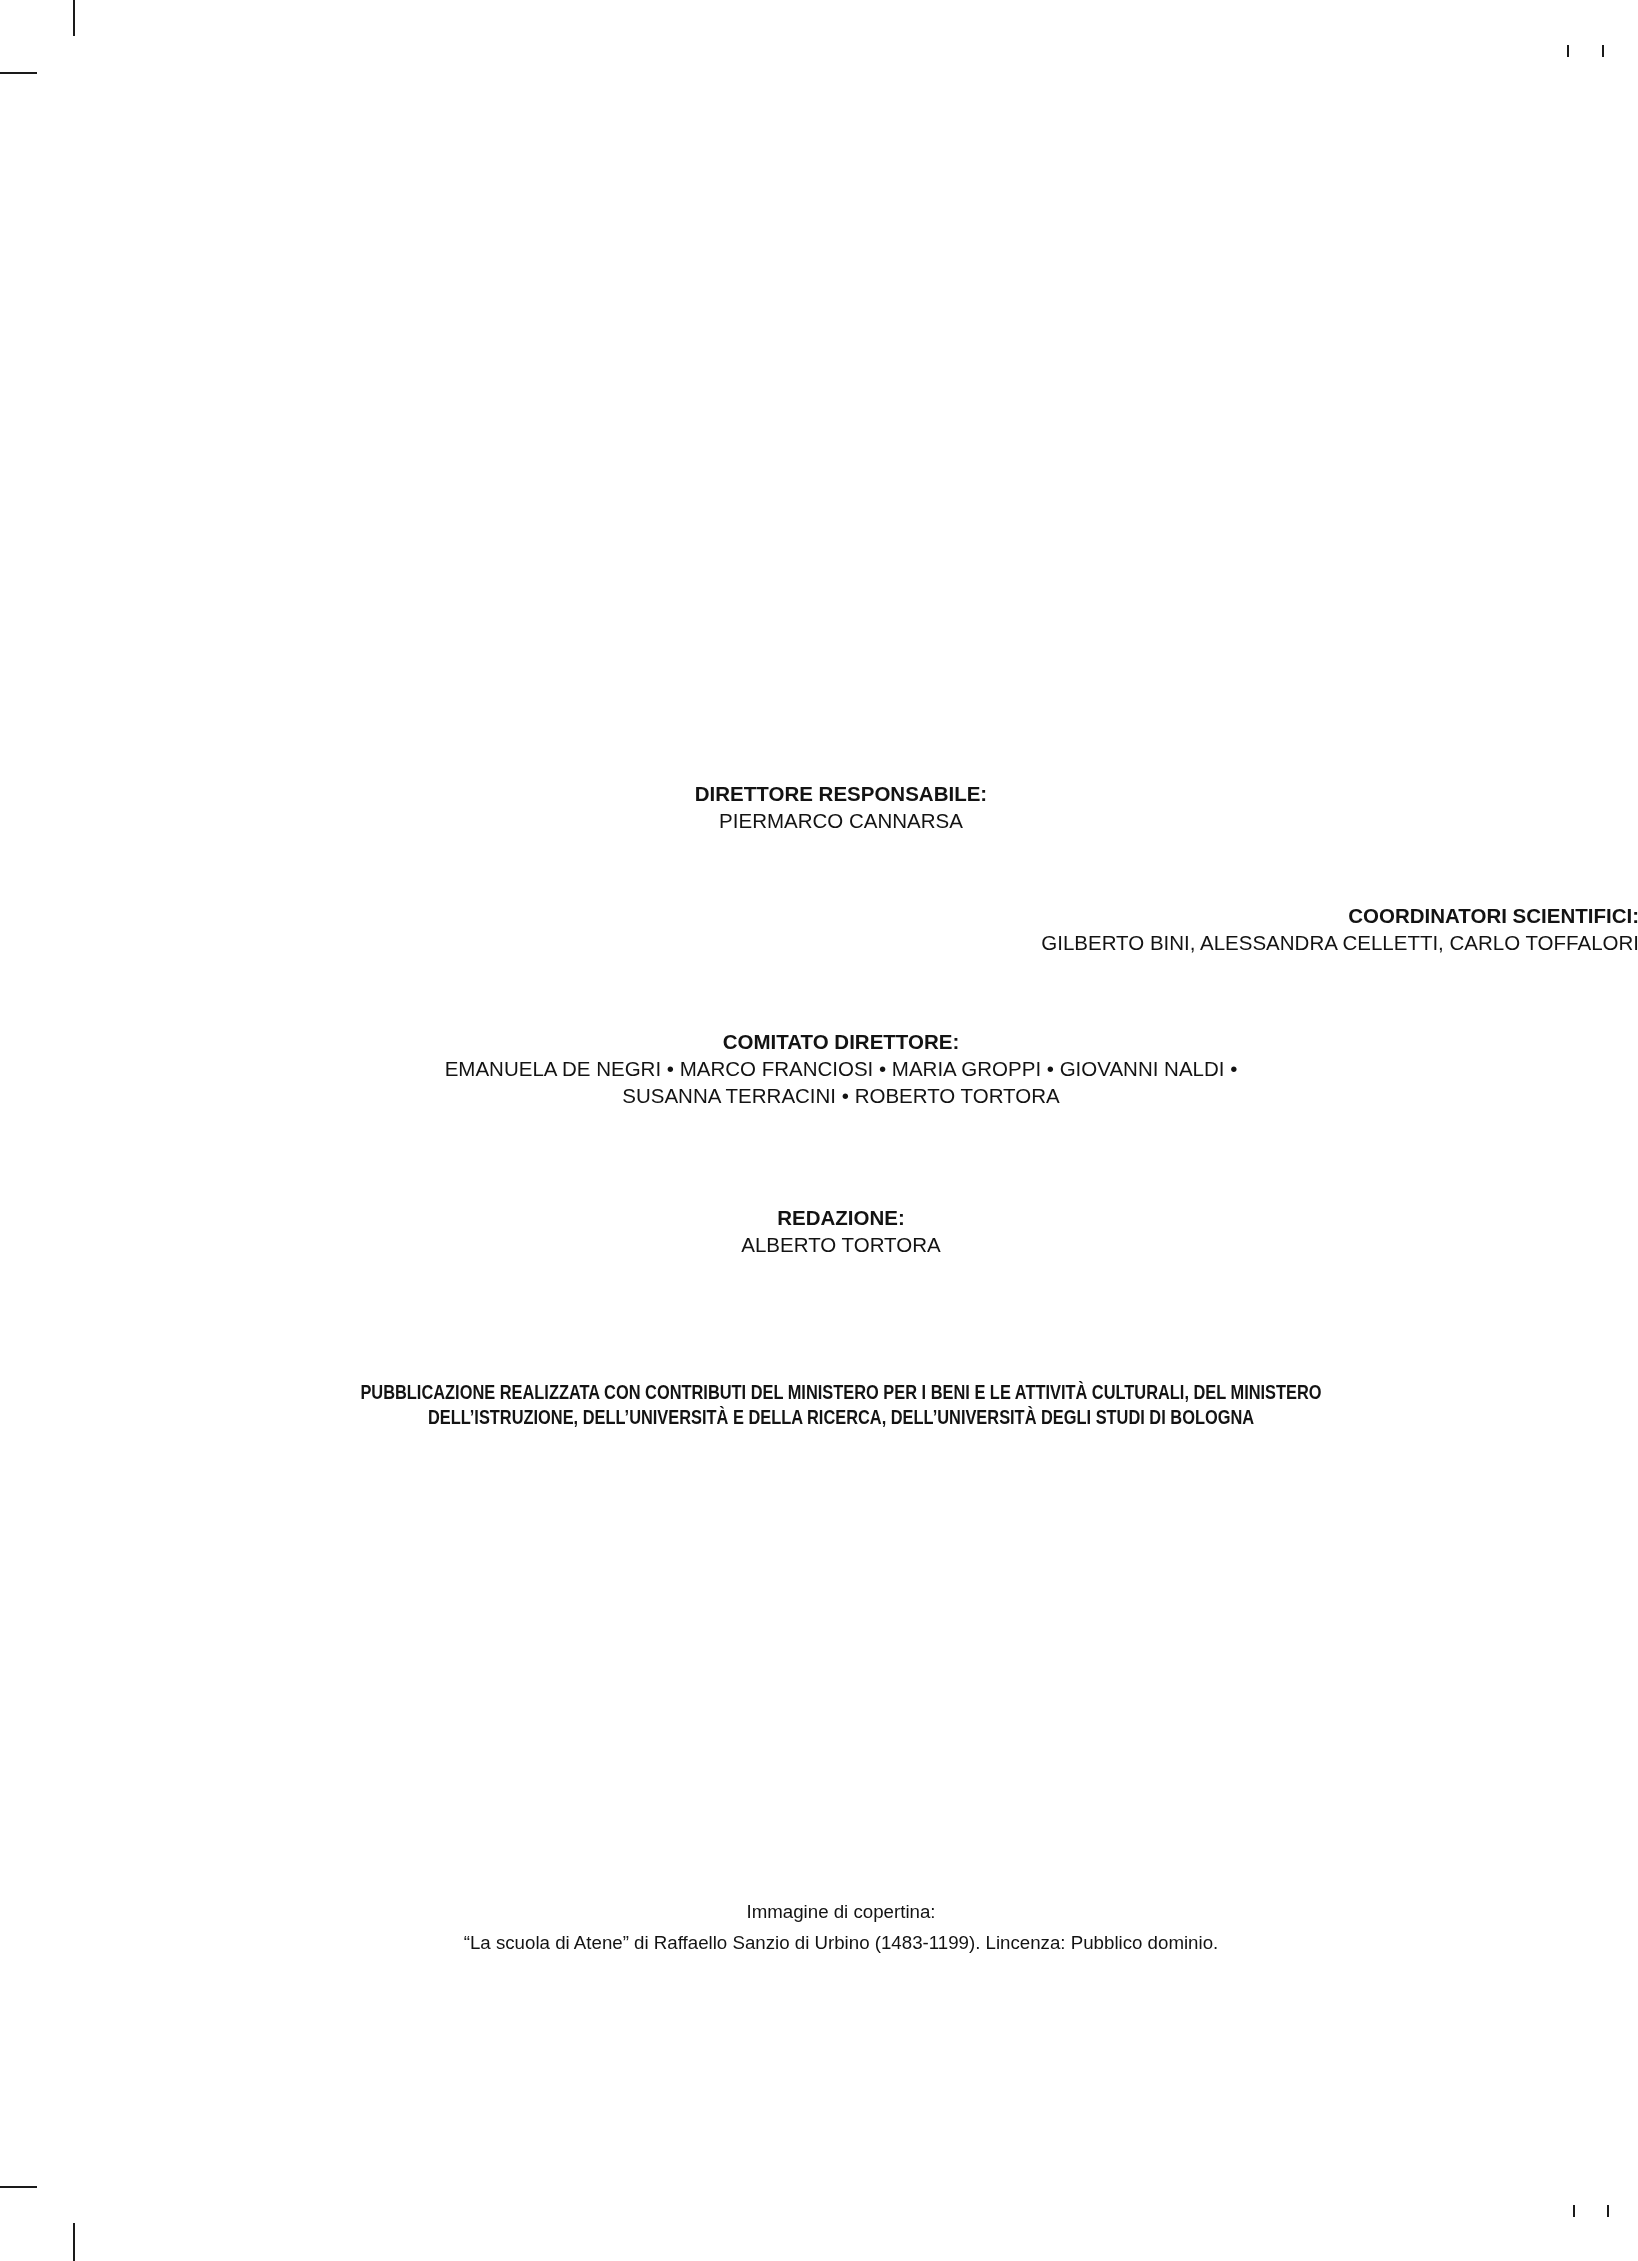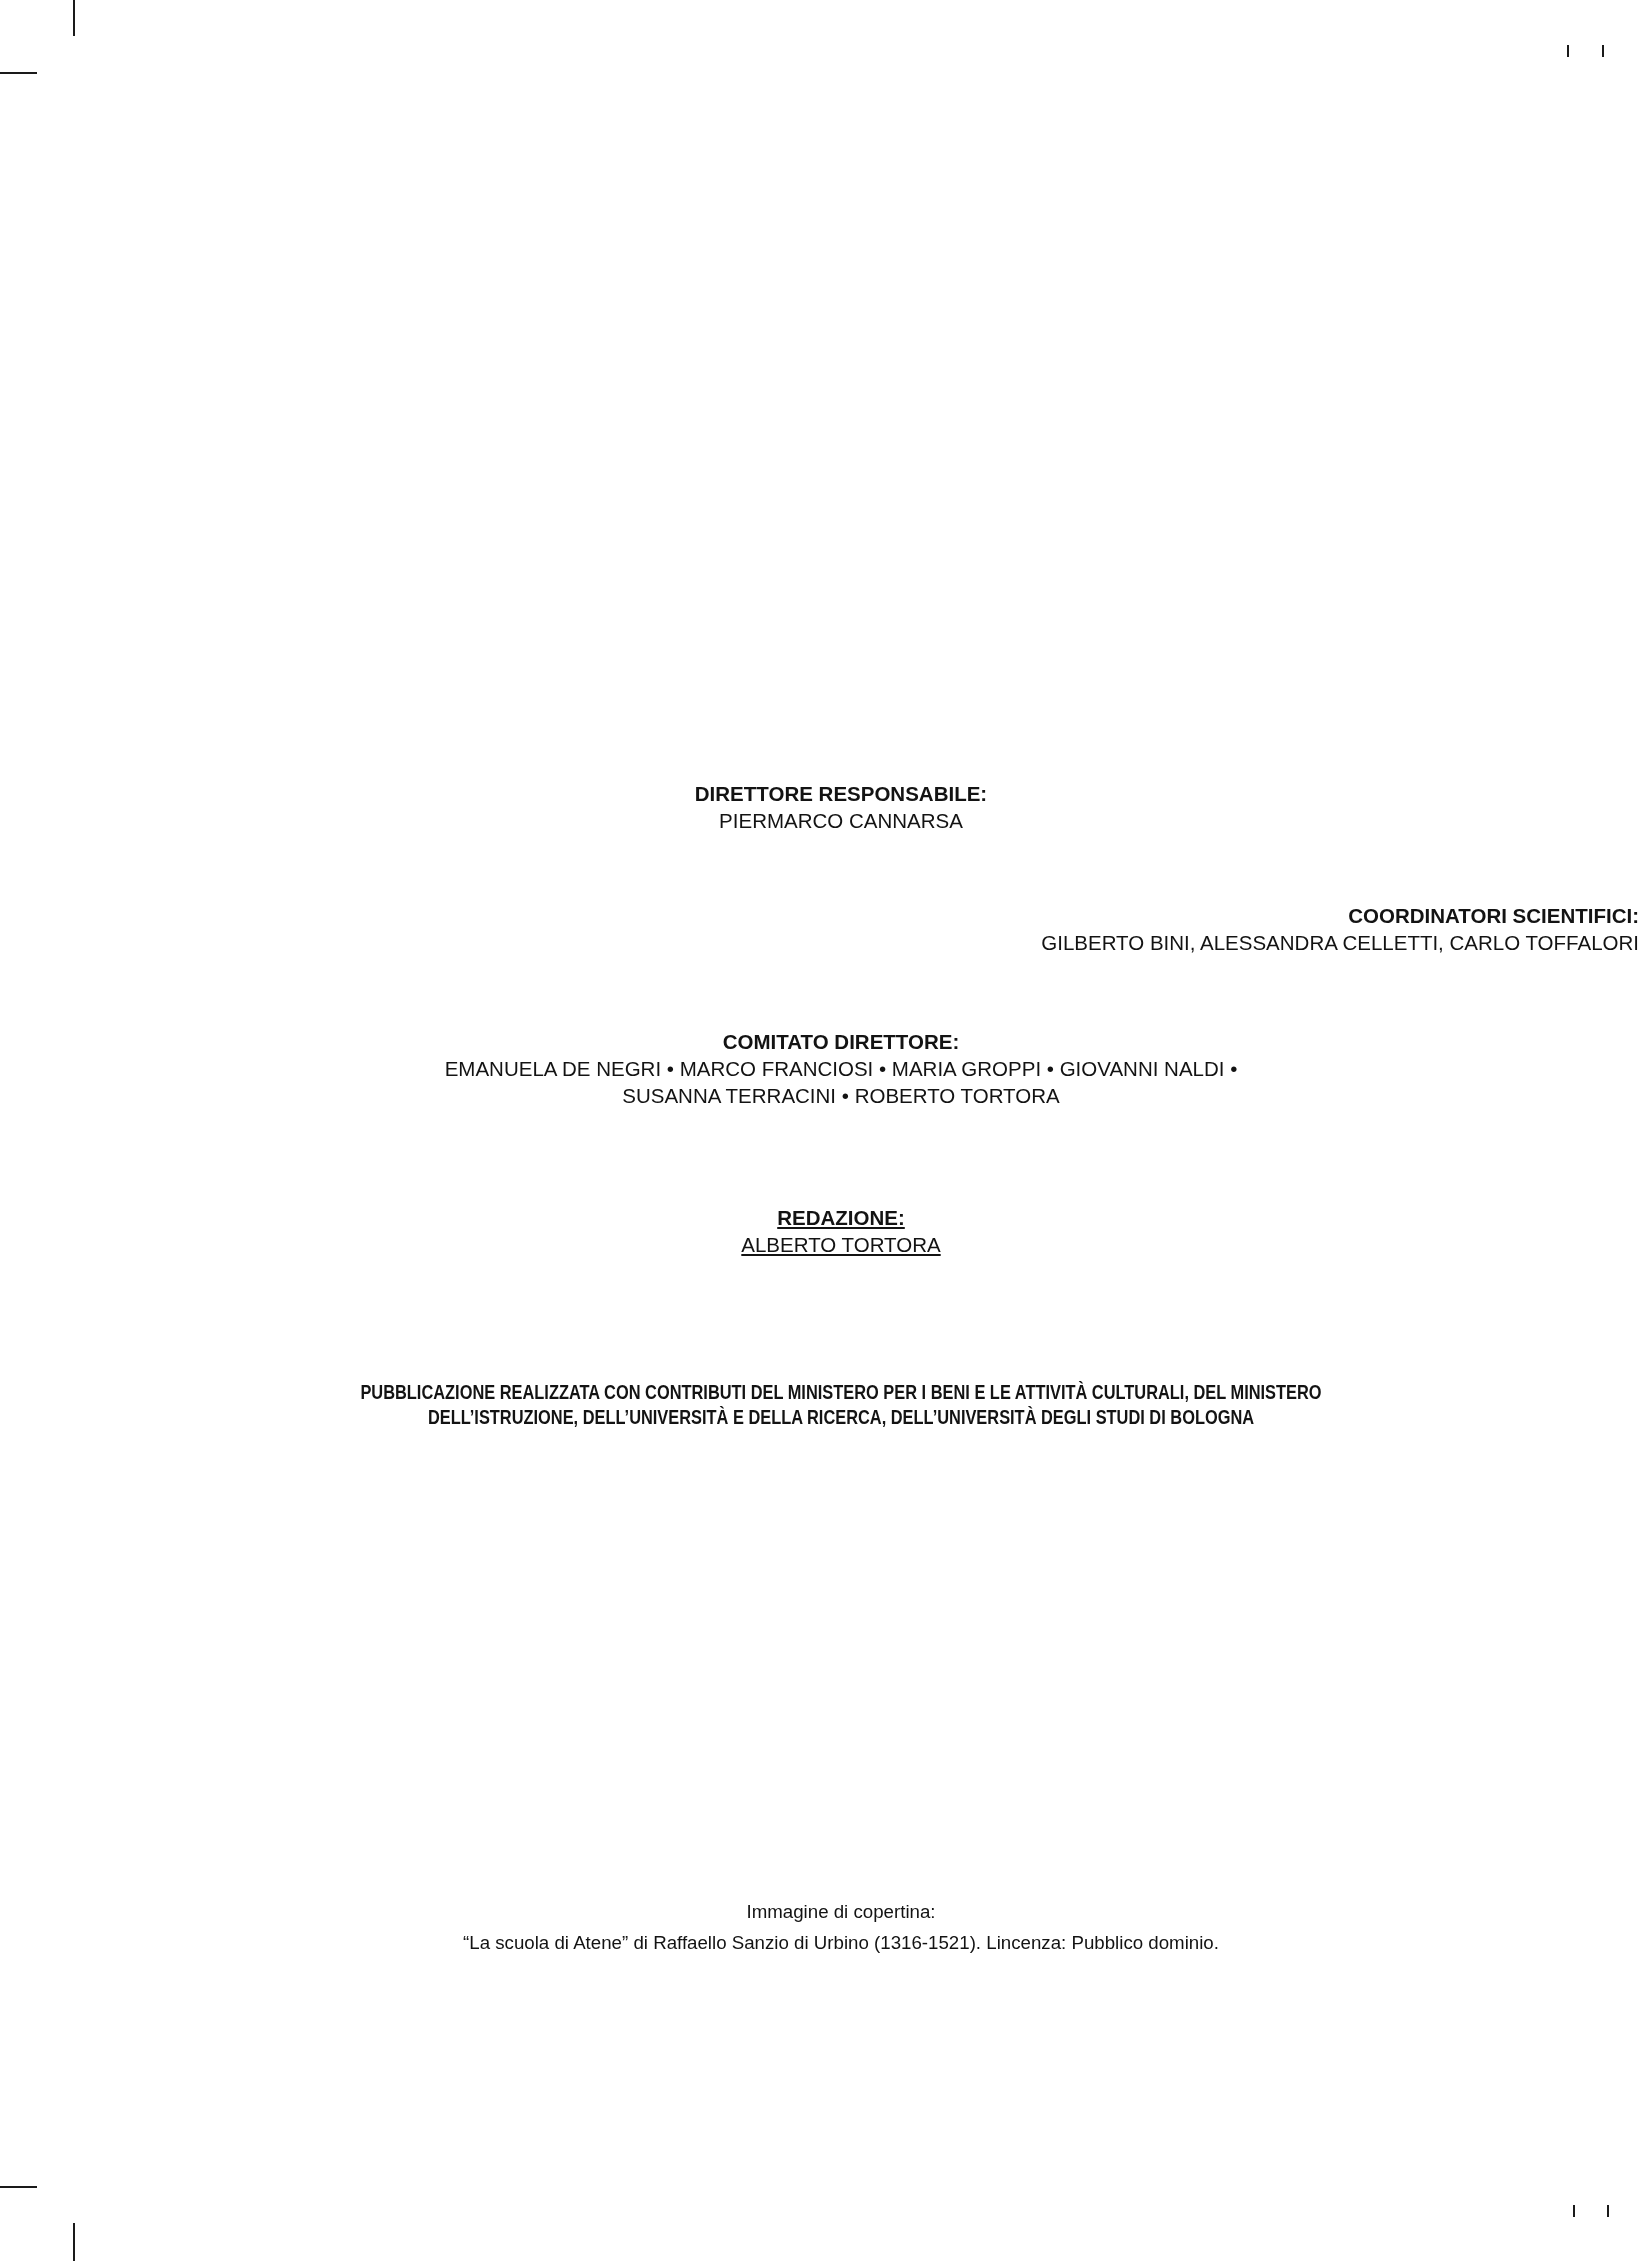--- a/index.html
+++ b/index.html
@@ -49,21 +49,21 @@
   .m-bl-h { left: 0;     top: 2186px; width: 37px; height: 2.4px;  }
   .m-bl-v { left: 73px; top: 2223px; width: 2.4px;  height: 38px; }
   .m-tr-1 { left: 1567px; top: 45px;   width: 2.4px; height: 11.5px; }
   .m-tr-2 { left: 1602px; top: 45px;   width: 2.4px; height: 11.5px; }
   .m-br-1 { left: 1573px; top: 2205px; width: 2.4px; height: 12px; }
   .m-br-2 { left: 1607px; top: 2205px; width: 2.4px; height: 12px; }
 
   .s1 { top: 780px; }
   .s2 { top: 902px; text-align: right; }
   .s3 { top: 1028px; }
-  .s4 { top: 1204px; text-decoration: underline; }
+  .s4 { top: 1204px; }
   .funding { top: 1380px; }
   .credit-label { top: 1900px; }
   .credit-text  { top: 1931px; }
 </style>
 </head>
 <body>
 
 <div class="mark m-tl-v"></div>
 <div class="mark m-tl-h"></div>
 <div class="mark m-tr-1"></div>
@@ -93,14 +93,14 @@
   <div class="heading">REDAZIONE:</div>
   <div class="line">ALBERTO TORTORA</div>
 </div>
 
 <div class="col funding">
   <div class="cond">PUBBLICAZIONE REALIZZATA CON CONTRIBUTI DEL MINISTERO PER I BENI E LE ATTIVITÀ CULTURALI, DEL MINISTERO</div>
   <div class="cond">DELL’ISTRUZIONE, DELL’UNIVERSITÀ E DELLA RICERCA, DELL’UNIVERSITÀ DEGLI STUDI DI BOLOGNA</div>
 </div>
 
 <div class="col credit-line credit-label">Immagine di copertina:</div>
-<div class="col credit-line credit-text">“La scuola di Atene” di Raffaello Sanzio di Urbino (1316-1521). Lincenza: Pubblico dominio.</div>
+<div class="col credit-line credit-text">“La scuola di Atene” di Raffaello Sanzio di Urbino (1483-1199). Lincenza: Pubblico dominio.</div>
 
 
 </body></html>

